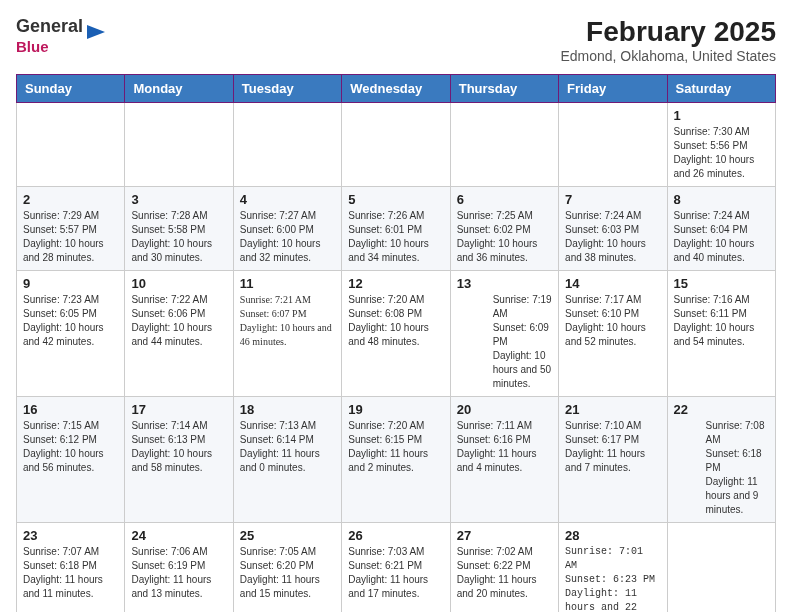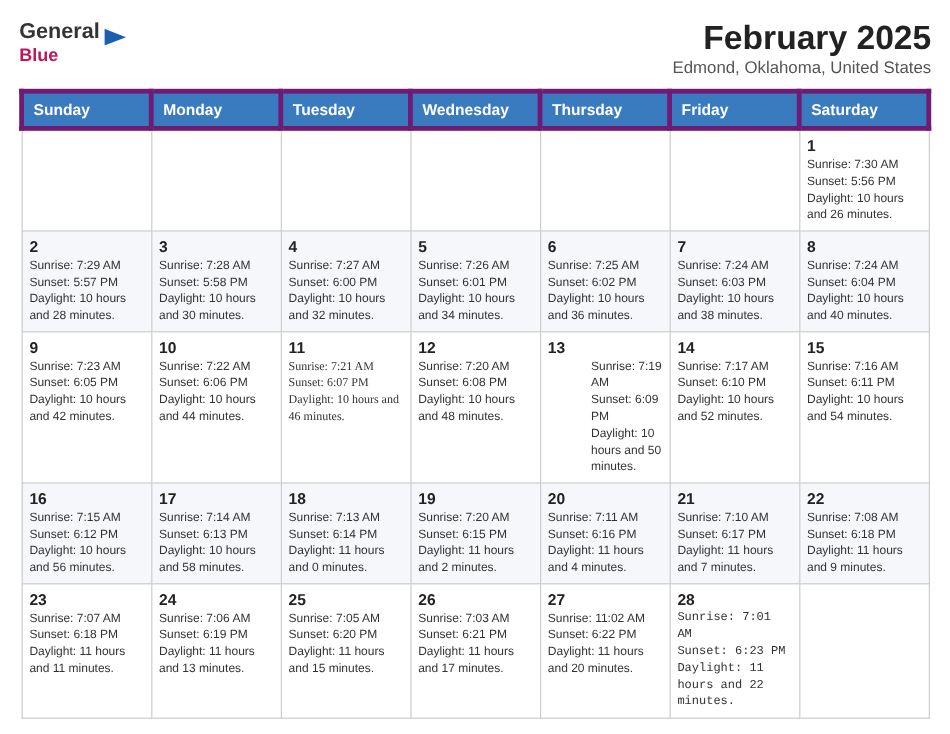--- a/index.html
+++ b/index.html
@@ -38,21 +38,21 @@
       border-collapse: collapse;
       border: 1px solid #ccc;
     }
     .calendar th {
       background: #3a7abf;
       color: #fff;
       font-size: 13px;
       font-weight: bold;
       padding: 6px 8px;
       text-align: left;
-      border: 4px solid #701a75;
+      border: 1px solid #701a75;
     }
     .calendar td {
       vertical-align: top;
       border: 1px solid #ccc;
       padding: 5px 6px;
       width: 108px;
       min-height: 80px;
       font-size: 10.5px;
       color: #333;
       background: #fff;
@@ -246,21 +246,21 @@
 Daylight: 11 hours and 4 minutes.</div>
         </td>
         <td>
           <span class="day-number">21</span>
           <div class="day-info" style="white-space: pre-line;">Sunrise: 7:10 AM
 Sunset: 6:17 PM
 Daylight: 11 hours and 7 minutes.</div>
         </td>
         <td>
           <span class="day-number">22</span>
-          <div class="day-info" style="white-space: pre-line;">Sunrise: 7:08 AM
+          <div class="day-info" style="white-space: pre-line; margin-left: 32px;">Sunrise: 7:08 AM
 Sunset: 6:18 PM
 Daylight: 11 hours and 9 minutes.</div>
         </td>
       </tr>
       <tr>
         <td>
           <span class="day-number">23</span>
           <div class="day-info" style="white-space: pre-line;">Sunrise: 7:07 AM
 Sunset: 6:18 PM
 Daylight: 11 hours and 11 minutes.</div>
@@ -278,21 +278,21 @@
 Daylight: 11 hours and 15 minutes.</div>
         </td>
         <td>
           <span class="day-number">26</span>
           <div class="day-info" style="white-space: pre-line;">Sunrise: 7:03 AM
 Sunset: 6:21 PM
 Daylight: 11 hours and 17 minutes.</div>
         </td>
         <td>
           <span class="day-number">27</span>
-          <div class="day-info" style="white-space: pre-line;">Sunrise: 11:02 AM
+          <div class="day-info" style="white-space: pre-line;">Sunrise: 7:02 AM
 Sunset: 6:22 PM
 Daylight: 11 hours and 20 minutes.</div>
         </td>
         <td>
           <span class="day-number">28</span>
           <div class="day-info" style="white-space: pre-line; font-family: Liberation Mono, monospace;">Sunrise: 7:01 AM
 Sunset: 6:23 PM
 Daylight: 11 hours and 22 minutes.</div>
         </td>
         <td class="empty-cell"></td>

